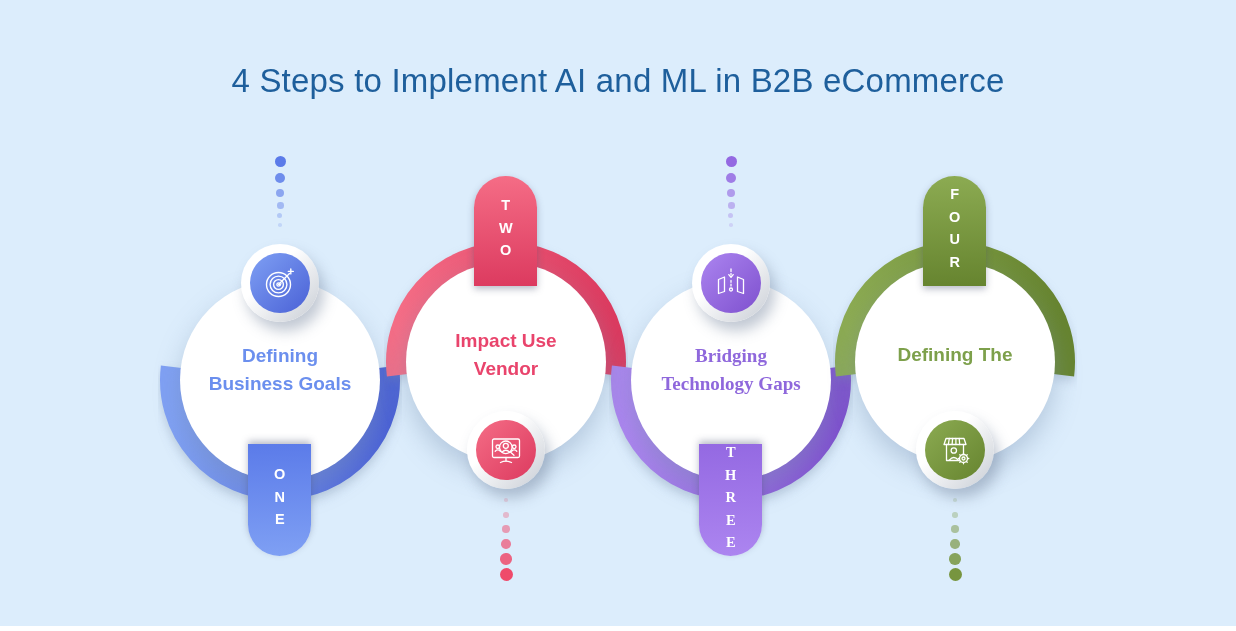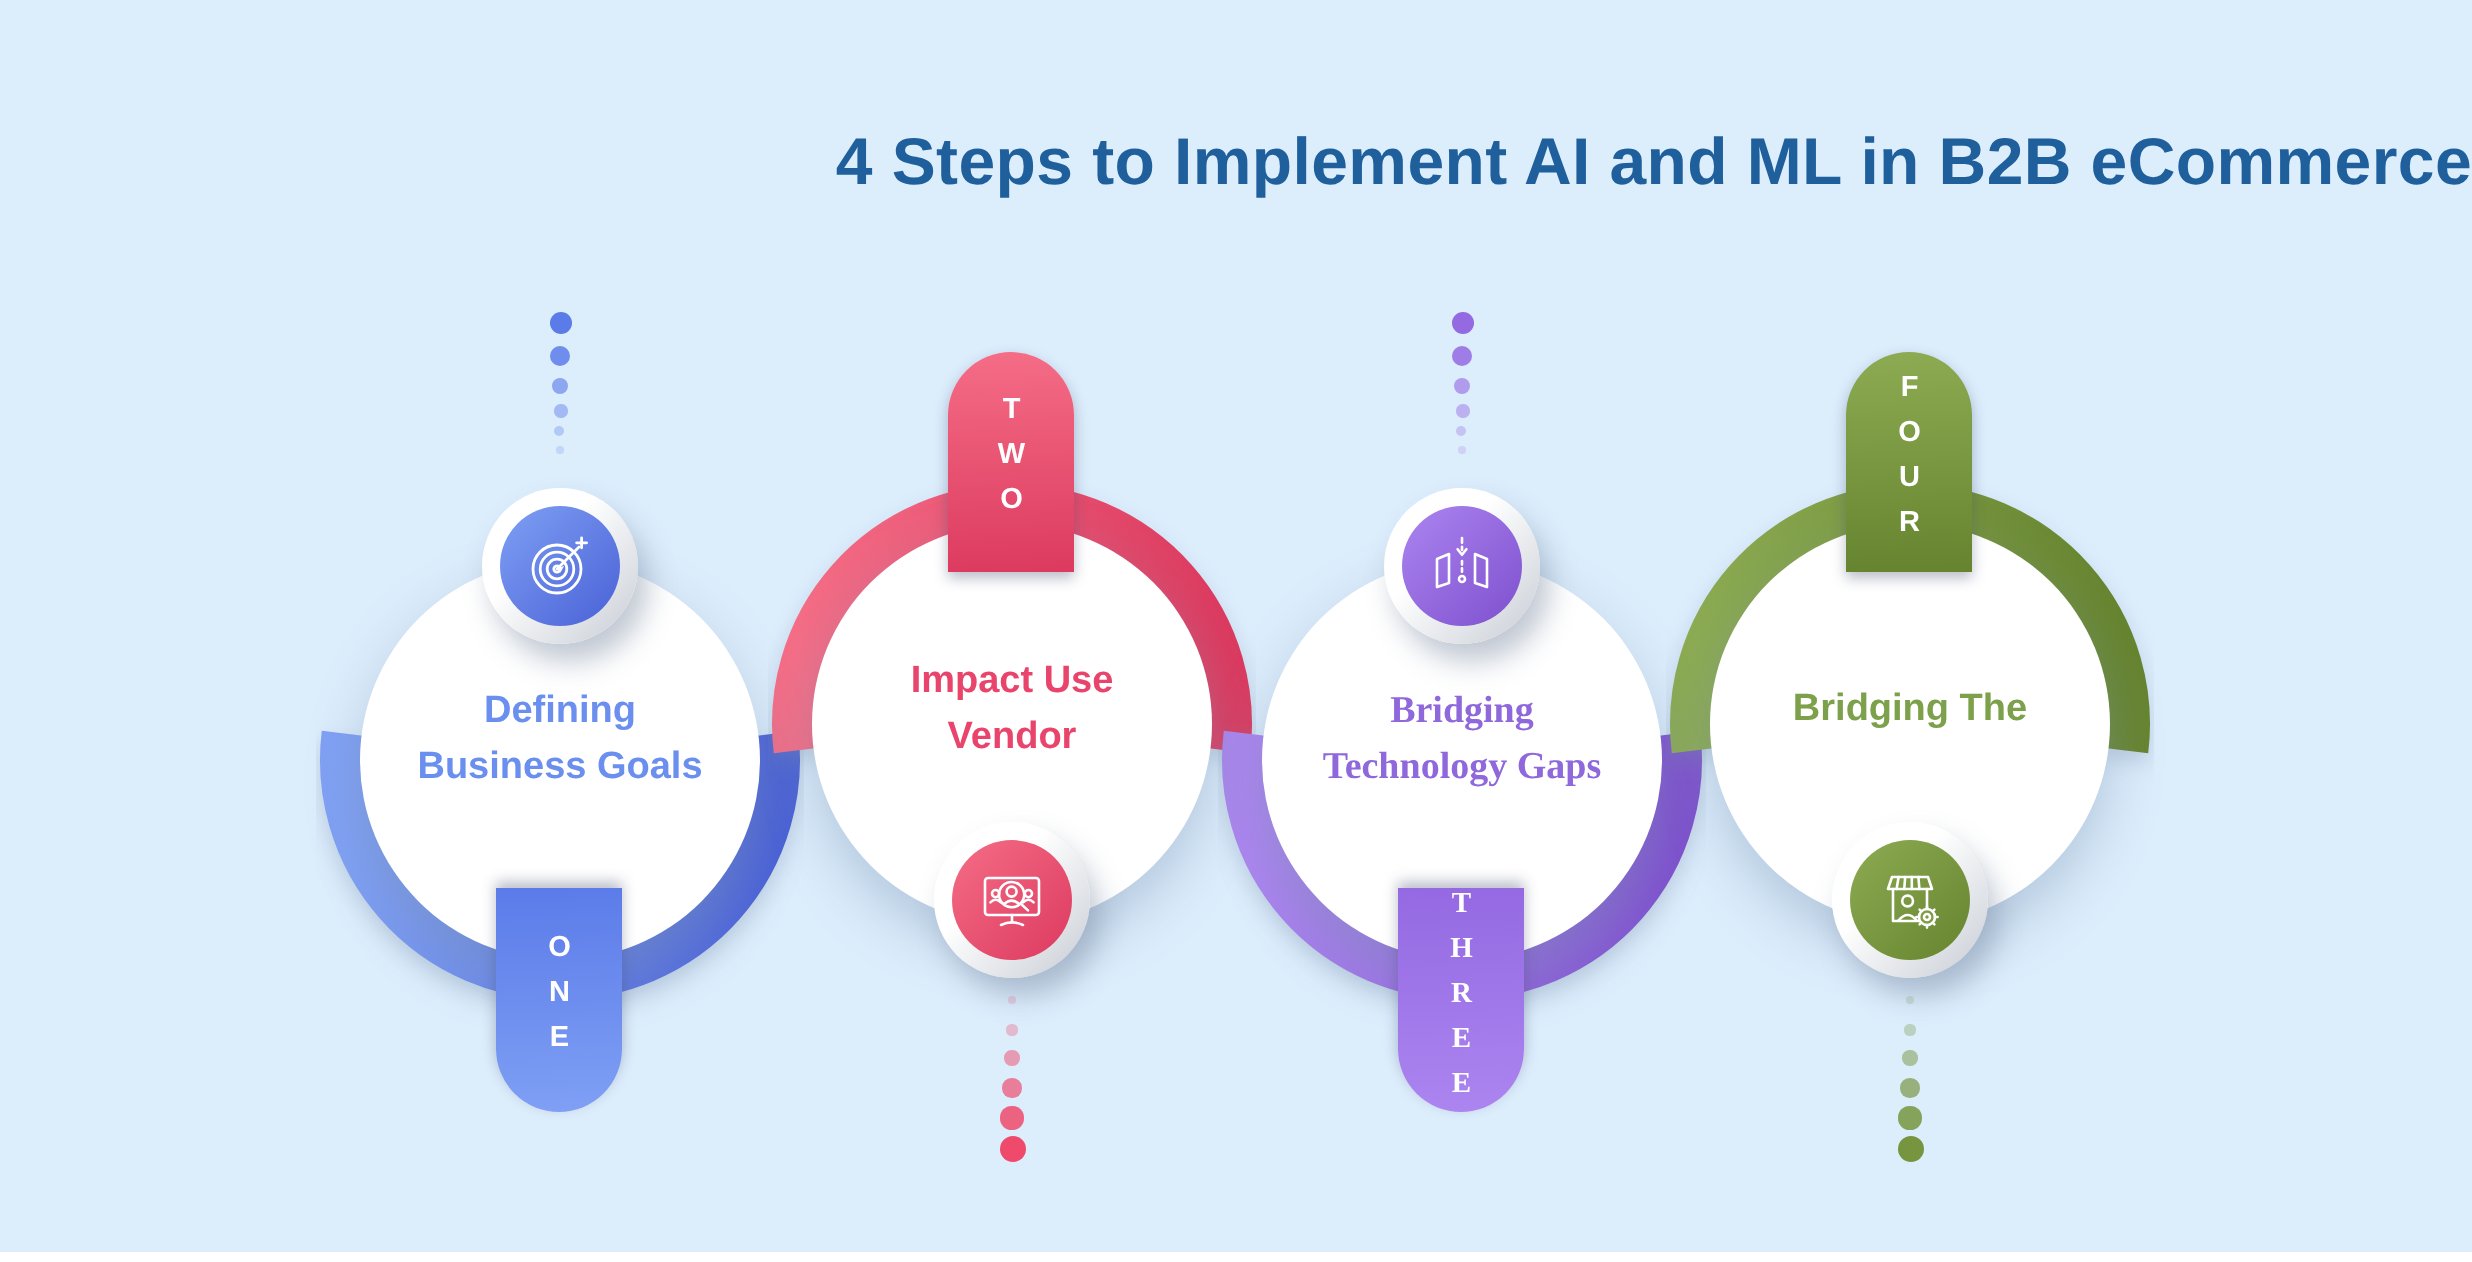--- a/index.html
+++ b/index.html
@@ -5,21 +5,21 @@
   * { margin:0; padding:0; box-sizing:border-box; }
   html,body { width:1236px; height:631px; }
   body {
     font-family:"Liberation Sans", sans-serif;
     background:var(--bg,#DCEDFC);
     position:relative; overflow:hidden;
   }
   .canvas { position:absolute; inset:0; }
   .main-title {
     position:absolute; top:62px; left:0; width:100%;
-    text-align:right; font-size:33px; font-weight:bold;
+    text-align:center; font-size:33px; font-weight:normal;
     color:var(--title,#1E5F9C); letter-spacing:.2px;
   }
   .footer-strip { position:absolute; left:0; right:0; bottom:0; height:5px; background:#fff; }
 
   .step { position:absolute; top:140px; width:244px; height:470px; }
 
   
   .dot { position:absolute; border-radius:50%; background:var(--main); }
   .va .dot:nth-child(1){ width:11px; height:11px; left:117px; top:16px;  opacity:1; }
   .va .dot:nth-child(2){ width:10px; height:10px; left:117px; top:33px;  opacity:.85; }
@@ -246,21 +246,21 @@
       <defs>
           <linearGradient id="ag3" x1="0" y1="0" x2="1" y2="0">
         <stop class="stop-light" offset="0"></stop>
             <stop class="stop-dark" offset="1"></stop>
       </linearGradient>
         </defs>
       <path d="M 15.3 235.1 A 107.5 107.5 0 1 1 228.7 235.1" fill="none" stroke="url(#ag3)" stroke-width="25"></path>
     </svg>
     <div class="circle">
       <div class="circle-text">
-        <div>Bridging The</div>
+        <div>Defining The</div>
       </div>
     </div>
     <div class="ribbon">
       <span class="ribbon-text">FOUR</span>
     </div>
     <div class="badge">
       <div class="badge-inner">
         <svg viewBox="0 0 36 36" fill="none" stroke="#fff" stroke-width="1.3" stroke-linecap="round" stroke-linejoin="round">
           <path d="M7 12.5 L9 6.5 L27 6.5 L29 12.5 Z"></path>
           <line x1="12.3" y1="6.5" x2="11.3" y2="12.5"></line>

